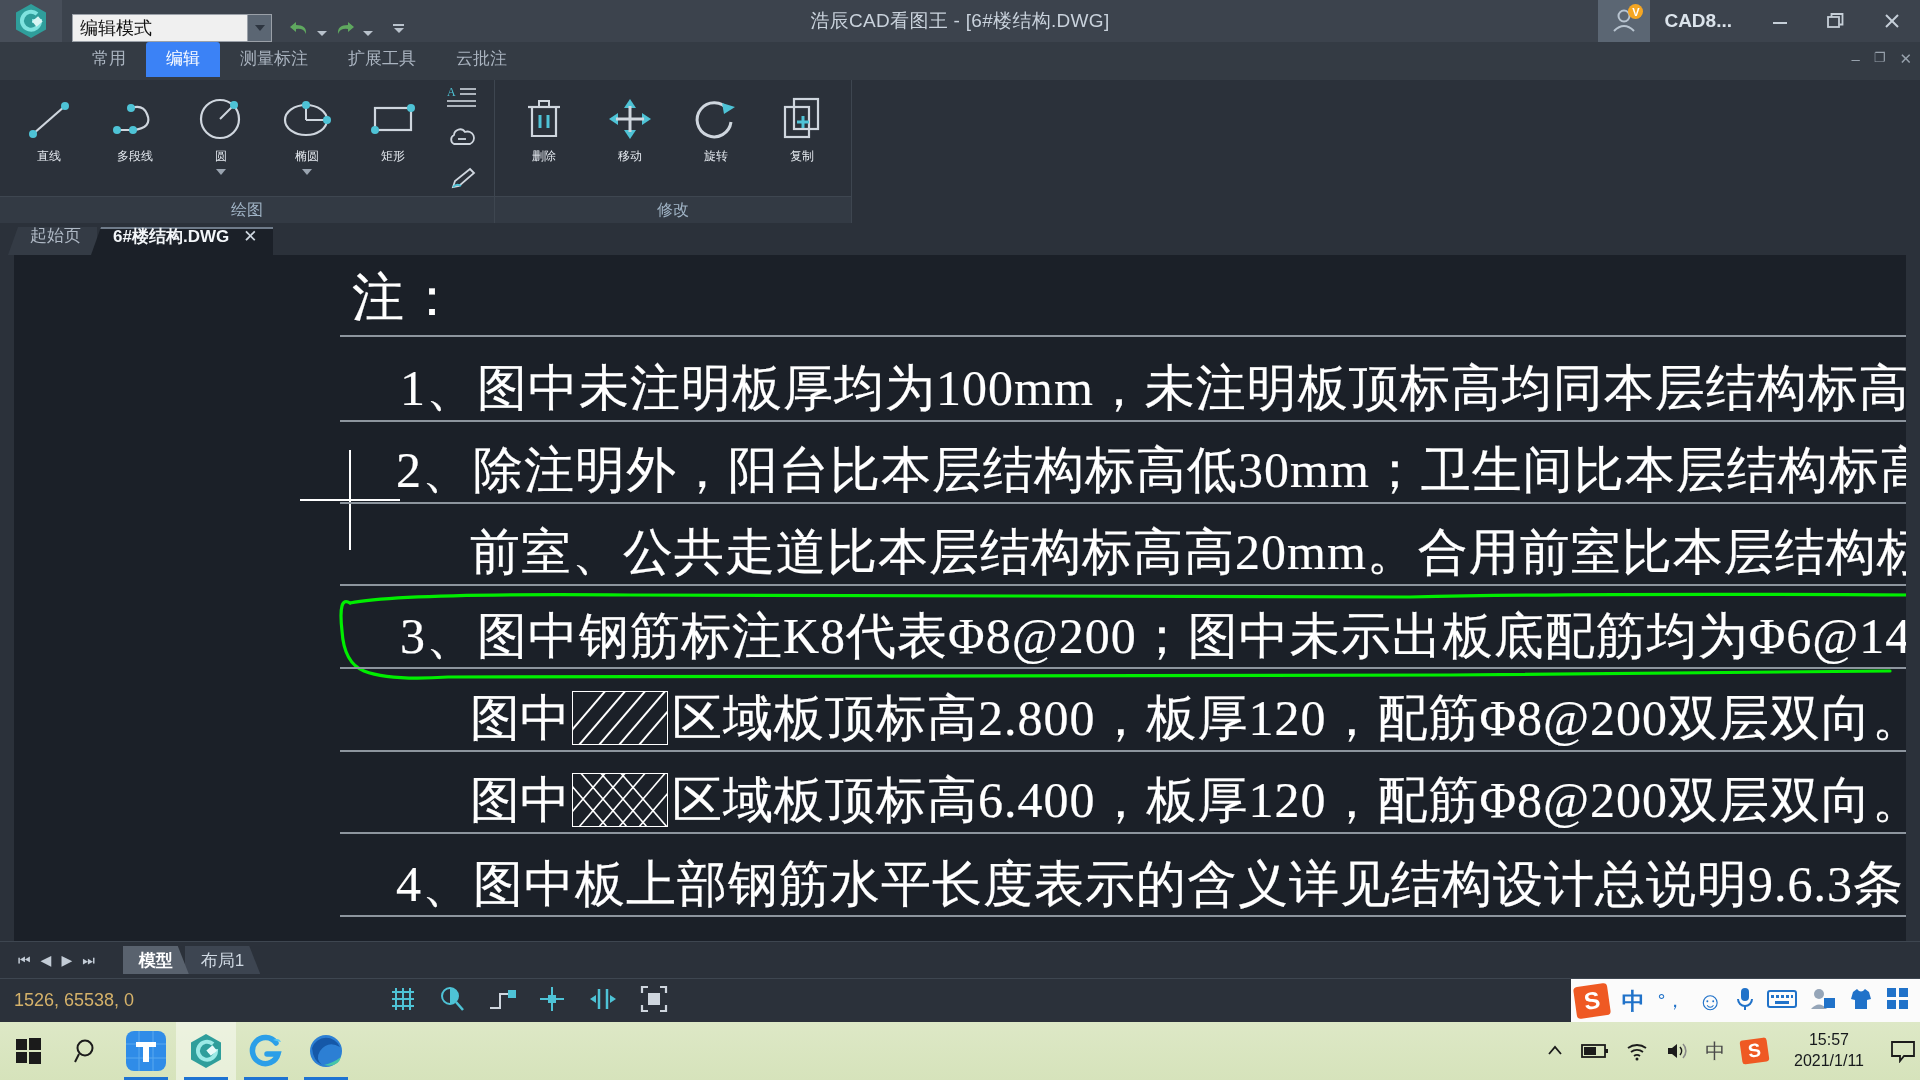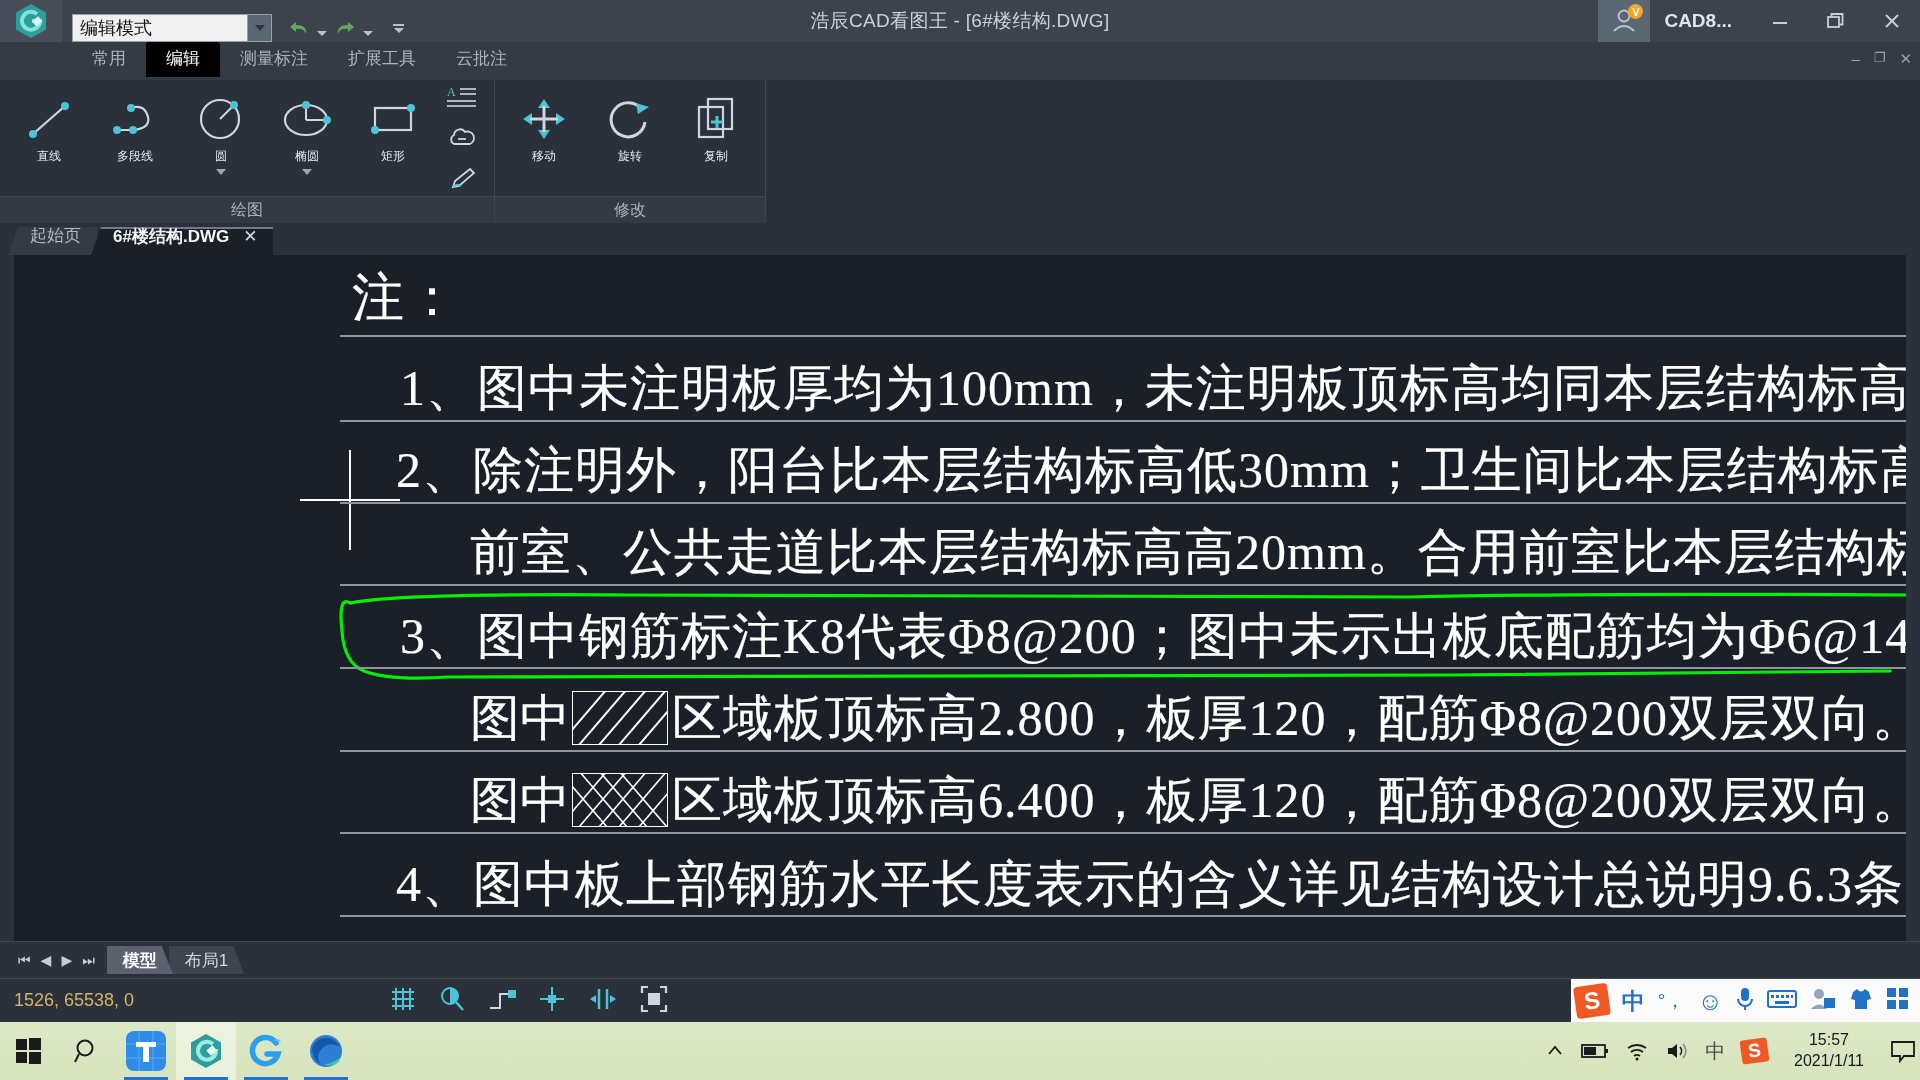--- a/index.html
+++ b/index.html
@@ -89,21 +89,21 @@
   
   .ribbon-tabs {
     position: absolute; left: 0; top: 42px; width: 1920px; height: 38px;
     background: #343b44; display: flex; align-items: flex-start;
     padding-left: 72px;
   }
   .rtab {
     padding: 5px 20px 7px; color: #aab4c0; font-size: 17px;
     border-radius: 3px 3px 0 0;
   }
-  .rtab.active { background: #000000; color: #ffffff; }
+  .rtab.active { background: #3b82f6; color: #ffffff; }
 
   .ribbon-right-ctrls {
     position: absolute; right: 8px; top: 50px;
     display: flex; gap: 14px; color: #98a2ad;
   }
 
   .ribbon-body {
     position: absolute; left: 0; top: 80px; width: 1920px; height: 143px;
     background: #2b313a; display: flex; align-items: stretch;
   }
@@ -192,21 +192,21 @@
     border-top: 1px solid #3e4650;
   }
   .navbtns { display: flex; gap: 10px; padding: 0 12px; color: #c3ccd6; font-size: 14px; }
   .mtab {
     height: 28px; display: flex; align-items: center; padding: 0 16px;
     font-size: 17px; color: #cfd8e2;
     background: #3d4551;
     clip-path: polygon(0 0, calc(100% - 11px) 0, 100% 100%, 0 100%);
     margin-right: -4px;
   }
-  .mtab.active { background: #59626e; color: #ffffff; font-weight: bold; z-index: 2; }
+  .mtab.active { background: #59626e; color: #ffffff; font-weight: bold; z-index: 2; margin-left: 16px; }
 
   .statusbar {
     position: absolute; left: 0; top: 978px; width: 1920px; height: 44px;
     background: #2b313a; display: flex; align-items: center;
     border-top: 1px solid #3e4650;
   }
   .coords { color: #d5b26a; font-size: 18px; padding-left: 14px; }
   .status-icons {
     position: absolute; left: 390px; display: flex; align-items: center; gap: 22px;
   }
@@ -419,20 +419,32 @@
               <path d="M7 22 q4 -4 8 -1" fill="none" stroke="#4ec3d6" stroke-width="1.8"></path>
             </svg>
           </div>
         </div>
       </div>
       <div class="panel-label">绘图</div>
     </div>
 
     <div class="panel">
       <div class="panel-items">
+        <div class="tool">
+          <span class="tool-icon">
+            <svg width="52" height="50" viewBox="0 0 52 50">
+              <line x1="10" y1="13" x2="42" y2="13" stroke="#cfd6de" stroke-width="2.2"></line>
+              <rect x="21" y="7" width="10" height="6" fill="none" stroke="#cfd6de" stroke-width="2"></rect>
+              <path d="M14 13 L14 42 L38 42 L38 13" fill="none" stroke="#cfd6de" stroke-width="2.2"></path>
+              <line x1="22" y1="21" x2="22" y2="34" stroke="#4ec3d6" stroke-width="3"></line>
+              <line x1="30" y1="21" x2="30" y2="34" stroke="#4ec3d6" stroke-width="3"></line>
+            </svg>
+          </span>
+          <span class="tool-label">删除</span>
+        </div>
 
         <div class="tool">
           <span class="tool-icon">
             <svg width="52" height="50" viewBox="0 0 52 50">
               <g fill="#4ec3d6">
                 <polygon points="26,5 32,14 20,14"></polygon>
                   <polygon points="26,45 32,36 20,36"></polygon>
                 <polygon points="5,25 14,19 14,31"></polygon>
                   <polygon points="47,25 38,19 38,31"></polygon>
               </g>

